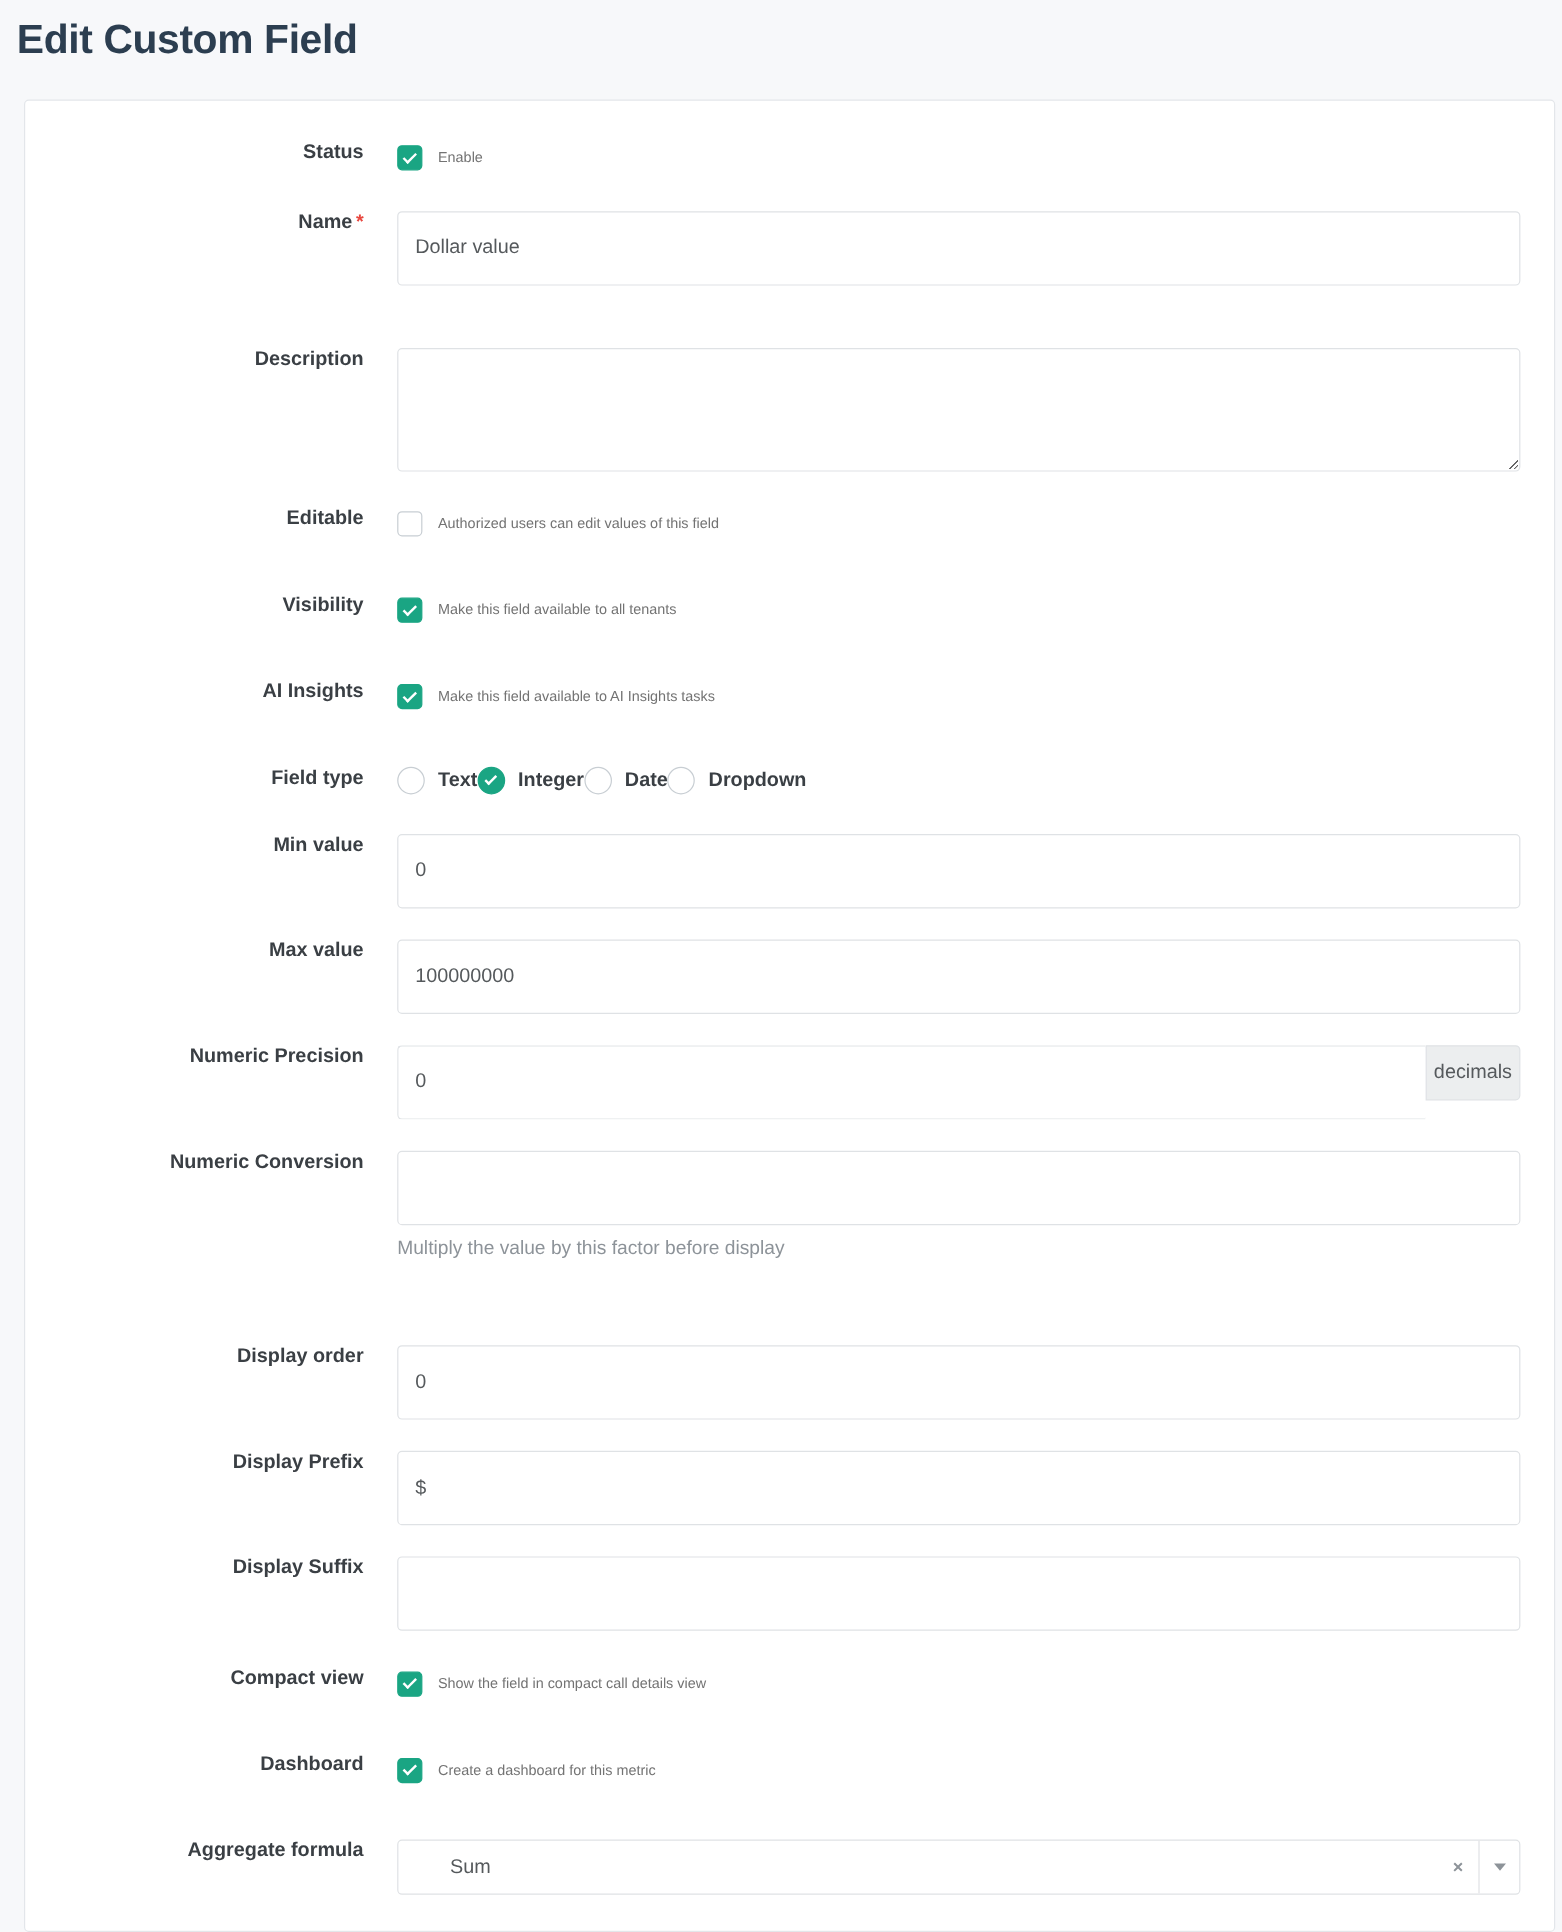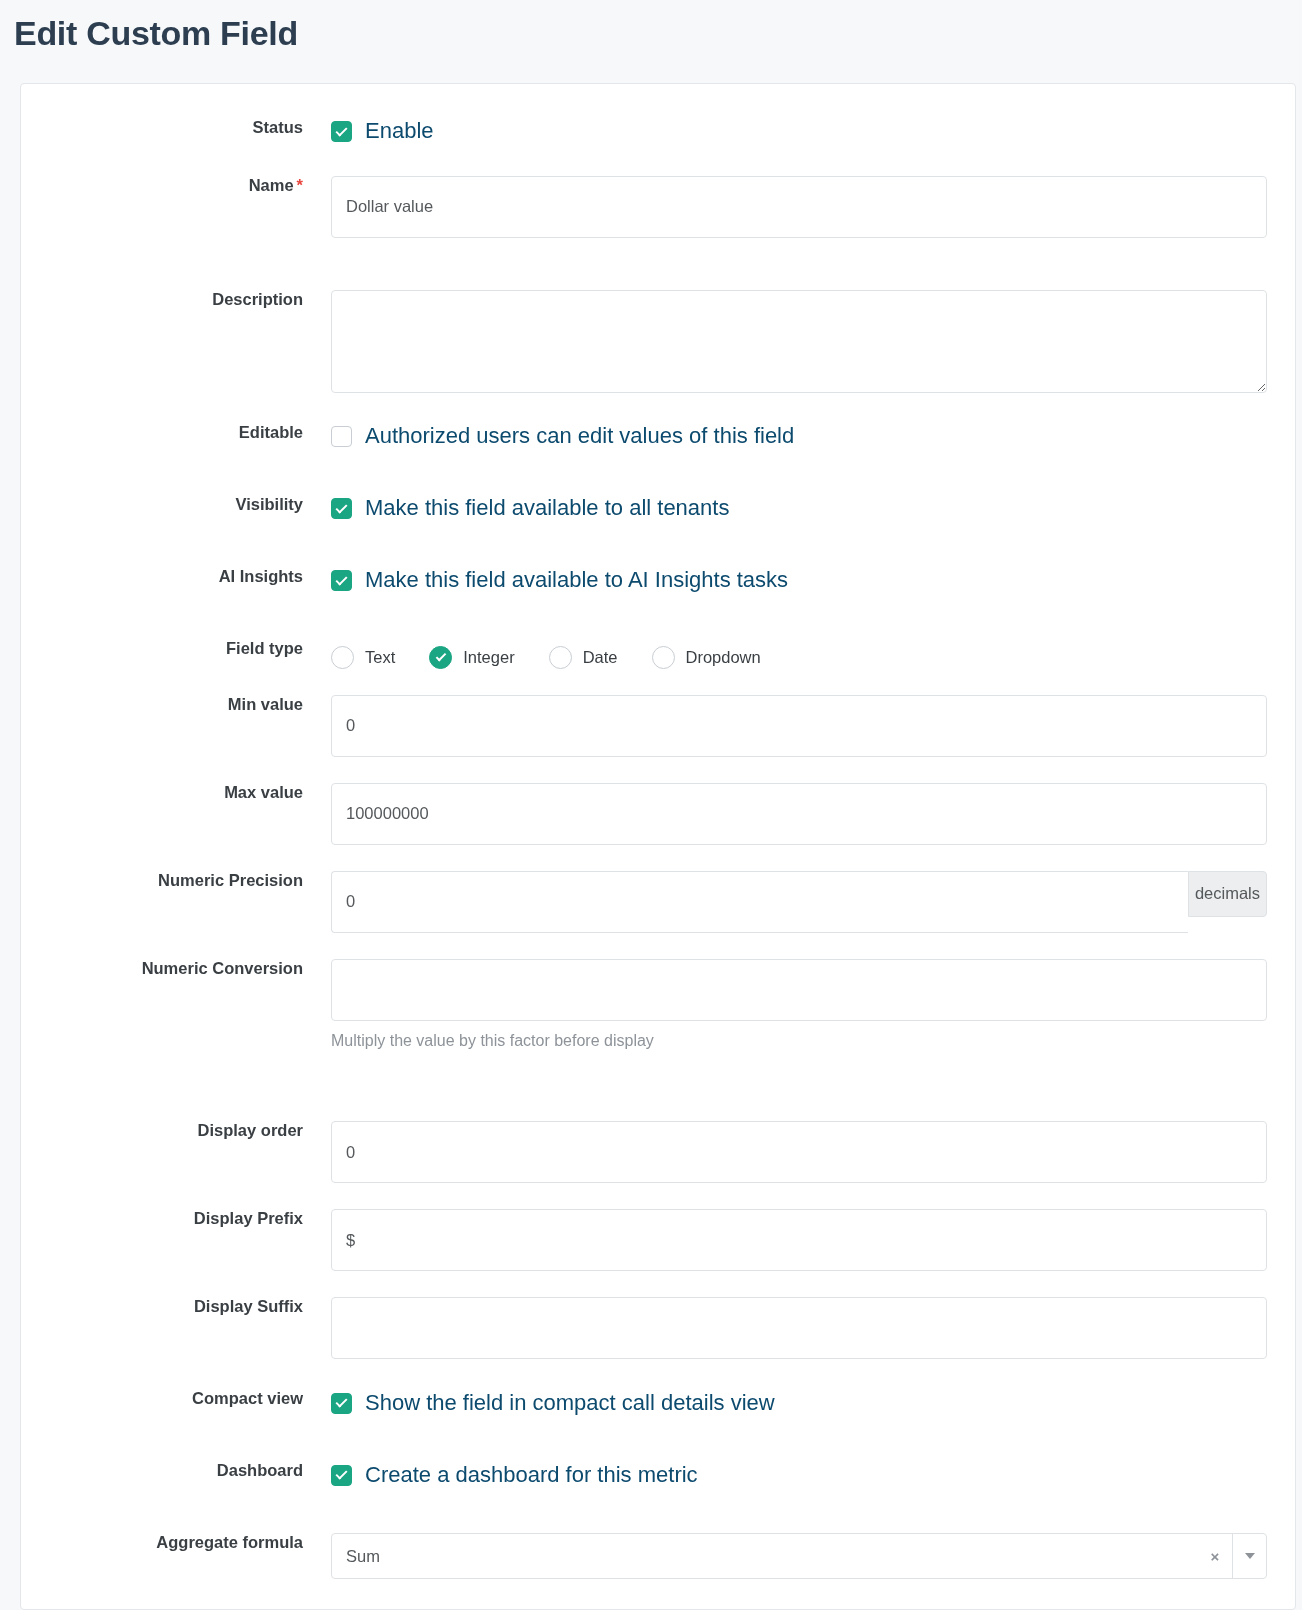--- a/index.html
+++ b/index.html
@@ -127,20 +127,21 @@
   
   .select-control {
     display: flex;
     align-items: stretch;
     width: 100%;
     height: 46px;
     background: #fff;
     border: 1px solid #dfe2e5;
     border-radius: 4px;
     overflow: hidden;
+    padding-left: 29px;
   }
   .select-value {
     flex: 1 1 auto;
     display: flex;
     align-items: center;
     padding: 0 14px;
     font-size: 16.5px;
     color: #55595c;
   }
   .select-clear {
@@ -196,31 +197,31 @@
   .cbox .tick {
     display: block;
     width: 11px;
     height: 6px;
     border-left: 2.2px solid #fff;
     border-bottom: 2.2px solid #fff;
     transform: rotate(-45deg) translate(1px, -1px);
   }
 
   .check-text {
-    font-size: 22px;
-    color: #0c4a6e;
+    font-size: 12px;
+    color: #737373;
     line-height: 1.2;
   }
 
   
   .radio-group {
     display: flex;
-    align-items: flex-end;
-    gap: 34px;
+    align-items: flex-start;
     min-height: 30px;
+    font-weight: bold;
   }
   .radio-item {
     display: flex;
     align-items: center;
     cursor: pointer;
   }
   .rbox {
     width: 23px;
     height: 23px;
     min-width: 23px;

